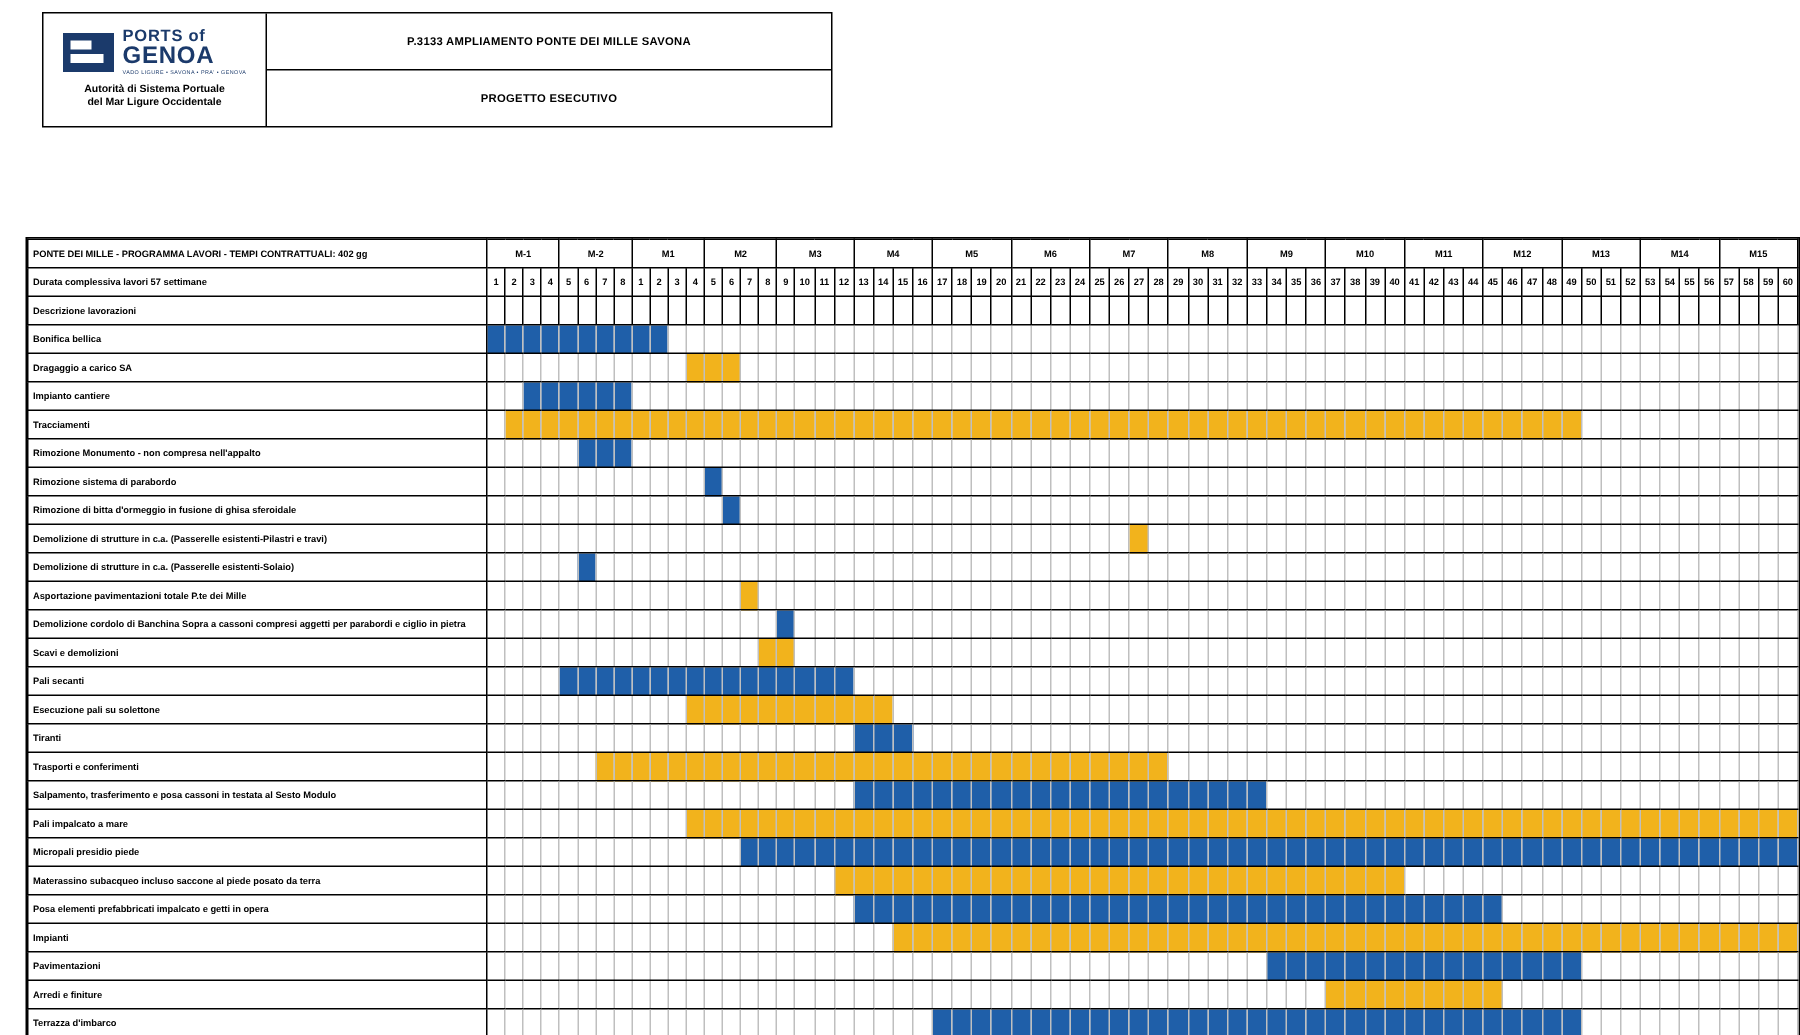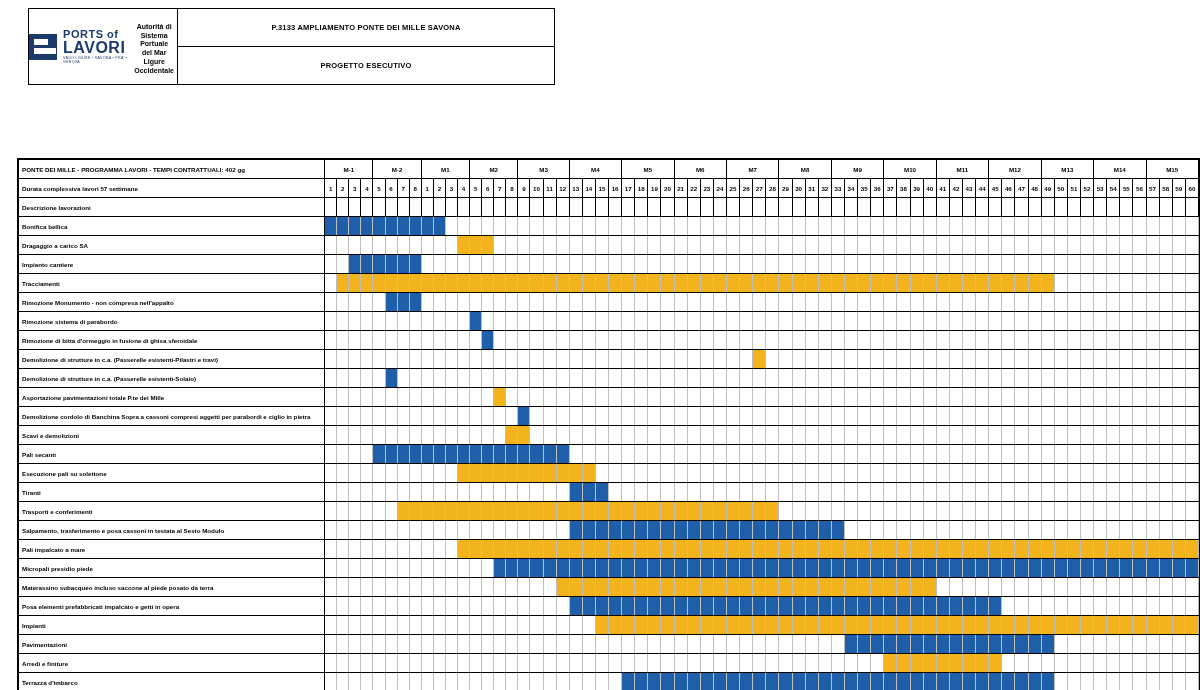--- a/index.html
+++ b/index.html
@@ -1,20 +1,20 @@
 <!DOCTYPE html>
 <html><head>
 <meta charset="utf-8">
 <style>
   html,body{margin:0;padding:0;background:#ffffff;}
   body{width:1200px;height:690px;font-family:"Liberation Sans",sans-serif;color:#000;overflow:hidden;}
 
   
   .titleblock{position:absolute;left:28px;top:8px;width:525px;height:75px;border:1px solid #000;display:flex;}
-  .tb-logo{width:148px;border-right:1px solid #000;display:flex;flex-direction:row;align-items:center;justify-content:center;}
+  .tb-logo{width:148px;border-right:1px solid #000;display:flex;flex-direction:column;align-items:center;justify-content:center;}
   .logo-row{display:flex;align-items:center;gap:6px;}
   .logo-mark{width:34px;height:26px;background:#1b3a6b;position:relative;}
   .logo-mark:before{content:"";position:absolute;left:5px;top:5px;width:14px;height:6px;background:#fff;}
   .logo-mark:after{content:"";position:absolute;left:5px;top:14px;width:22px;height:6px;background:#fff;}
   .logo-text{line-height:1;text-align:left;}
   .logo-ports{font-size:11px;font-weight:bold;letter-spacing:.5px;color:#1b3a6b;}
   .logo-genoa{font-size:16px;font-weight:bold;letter-spacing:.5px;color:#1b3a6b;}
   .logo-sub{font-size:3.6px;letter-spacing:.3px;color:#1b3a6b;margin-top:1px;}
   .auth{font-size:7px;font-weight:bold;text-align:center;line-height:1.25;margin-top:5px;}
   .tb-right{flex:1;display:flex;flex-direction:column;}
@@ -40,21 +40,21 @@
 </style>
 </head>
 <body>
 
 <div class="titleblock">
   <div class="tb-logo">
     <div class="logo-row">
       <span class="logo-mark"></span>
       <span class="logo-text">
         <div class="logo-ports">PORTS of</div>
-        <div class="logo-genoa">LAVORI</div>
+        <div class="logo-genoa">GENOA</div>
         <div class="logo-sub">VADO LIGURE • SAVONA • PRA' • GENOVA</div>
       </span>
     </div>
     <div class="auth">
       <div>Autorità di Sistema Portuale</div>
       <div>del Mar Ligure Occidentale</div>
     </div>
   </div>
   <div class="tb-right">
     <div class="tb-r1">P.3133 AMPLIAMENTO PONTE DEI MILLE SAVONA</div>

